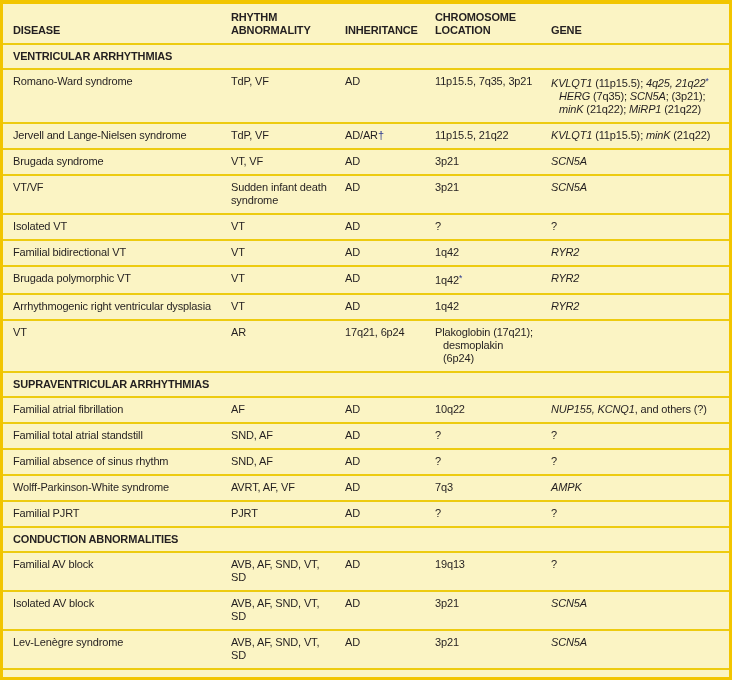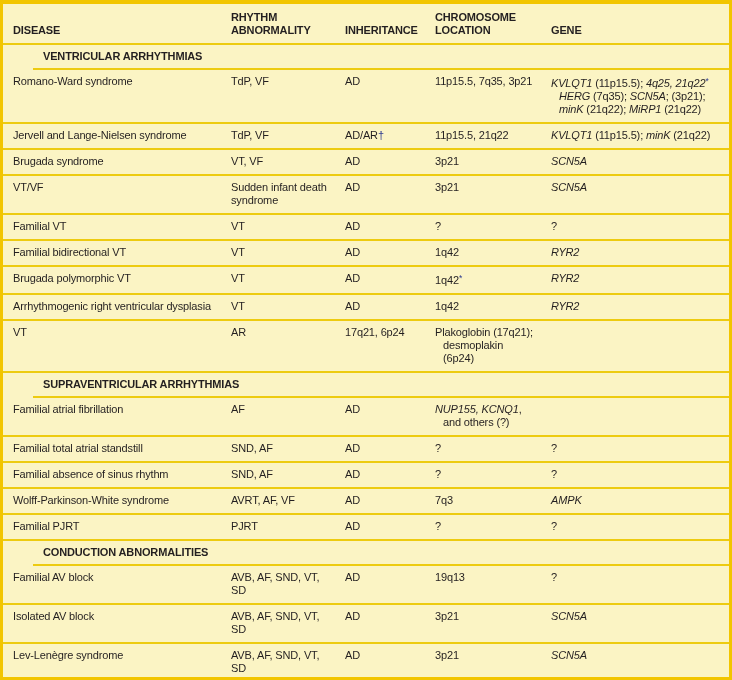--- a/index.html
+++ b/index.html
@@ -37,21 +37,20 @@
     padding-left: 10px;
     padding-right: 6px;
     text-transform: uppercase;
   }
 
   .section-row {
     border-bottom: 2px solid #edcb10;
     font-weight: bold;
     padding: 5px 10px 5px 10px;
     text-transform: uppercase;
-    margin-left: 30px;
   }
 
   .data-row {
     border-bottom: 2px solid #edcb10;
   }
   .cell {
     padding: 5px 6px 6px 10px;
   }
   .cell.c-gene {
     padding-left: 18px;
@@ -110,21 +109,21 @@
         <div class="cell c-gene"><span class="seg-i">SCN5A</span></div>
       </div>
       <div class="grid-row data-row">
         <div class="cell c-rhythm">VT/VF</div>
         <div class="cell c-disease">Sudden infant death syndrome</div>
         <div class="cell c-inheritance">AD</div>
         <div class="cell c-location">3p21</div>
         <div class="cell c-gene"><span class="seg-i">SCN5A</span></div>
       </div>
       <div class="grid-row data-row">
-        <div class="cell c-disease">Familial VT</div>
+        <div class="cell c-disease">Isolated VT</div>
         <div class="cell c-rhythm">VT</div>
         <div class="cell c-inheritance">AD</div>
         <div class="cell c-location">?</div>
         <div class="cell c-gene">?</div>
       </div>
       <div class="grid-row data-row">
         <div class="cell c-disease">Familial bidirectional VT</div>
         <div class="cell c-rhythm">VT</div>
         <div class="cell c-inheritance">AD</div>
         <div class="cell c-location">1q42</div>
@@ -148,20 +147,21 @@
         <div class="cell c-rhythm">VT</div>
         <div class="cell c-inheritance">AR</div>
         <div class="cell c-location">17q21, 6p24</div>
         <div class="cell c-gene">Plakoglobin (17q21); desmoplakin (6p24)</div>
       </div>
       <div class="section-row">SUPRAVENTRICULAR ARRHYTHMIAS</div>
       <div class="grid-row data-row">
         <div class="cell c-disease">Familial atrial fibrillation</div>
         <div class="cell c-rhythm">AF</div>
         <div class="cell c-inheritance">AD</div>
+        <div class="cell c-location">10q22</div>
         <div class="cell c-gene"><span class="seg-i">NUP155, KCNQ1</span><span>, and others (?)</span></div>
       </div>
       <div class="grid-row data-row">
         <div class="cell c-disease">Familial total atrial standstill</div>
         <div class="cell c-rhythm">SND, AF</div>
         <div class="cell c-inheritance">AD</div>
         <div class="cell c-location">?</div>
         <div class="cell c-gene">?</div>
       </div>
       <div class="grid-row data-row">

